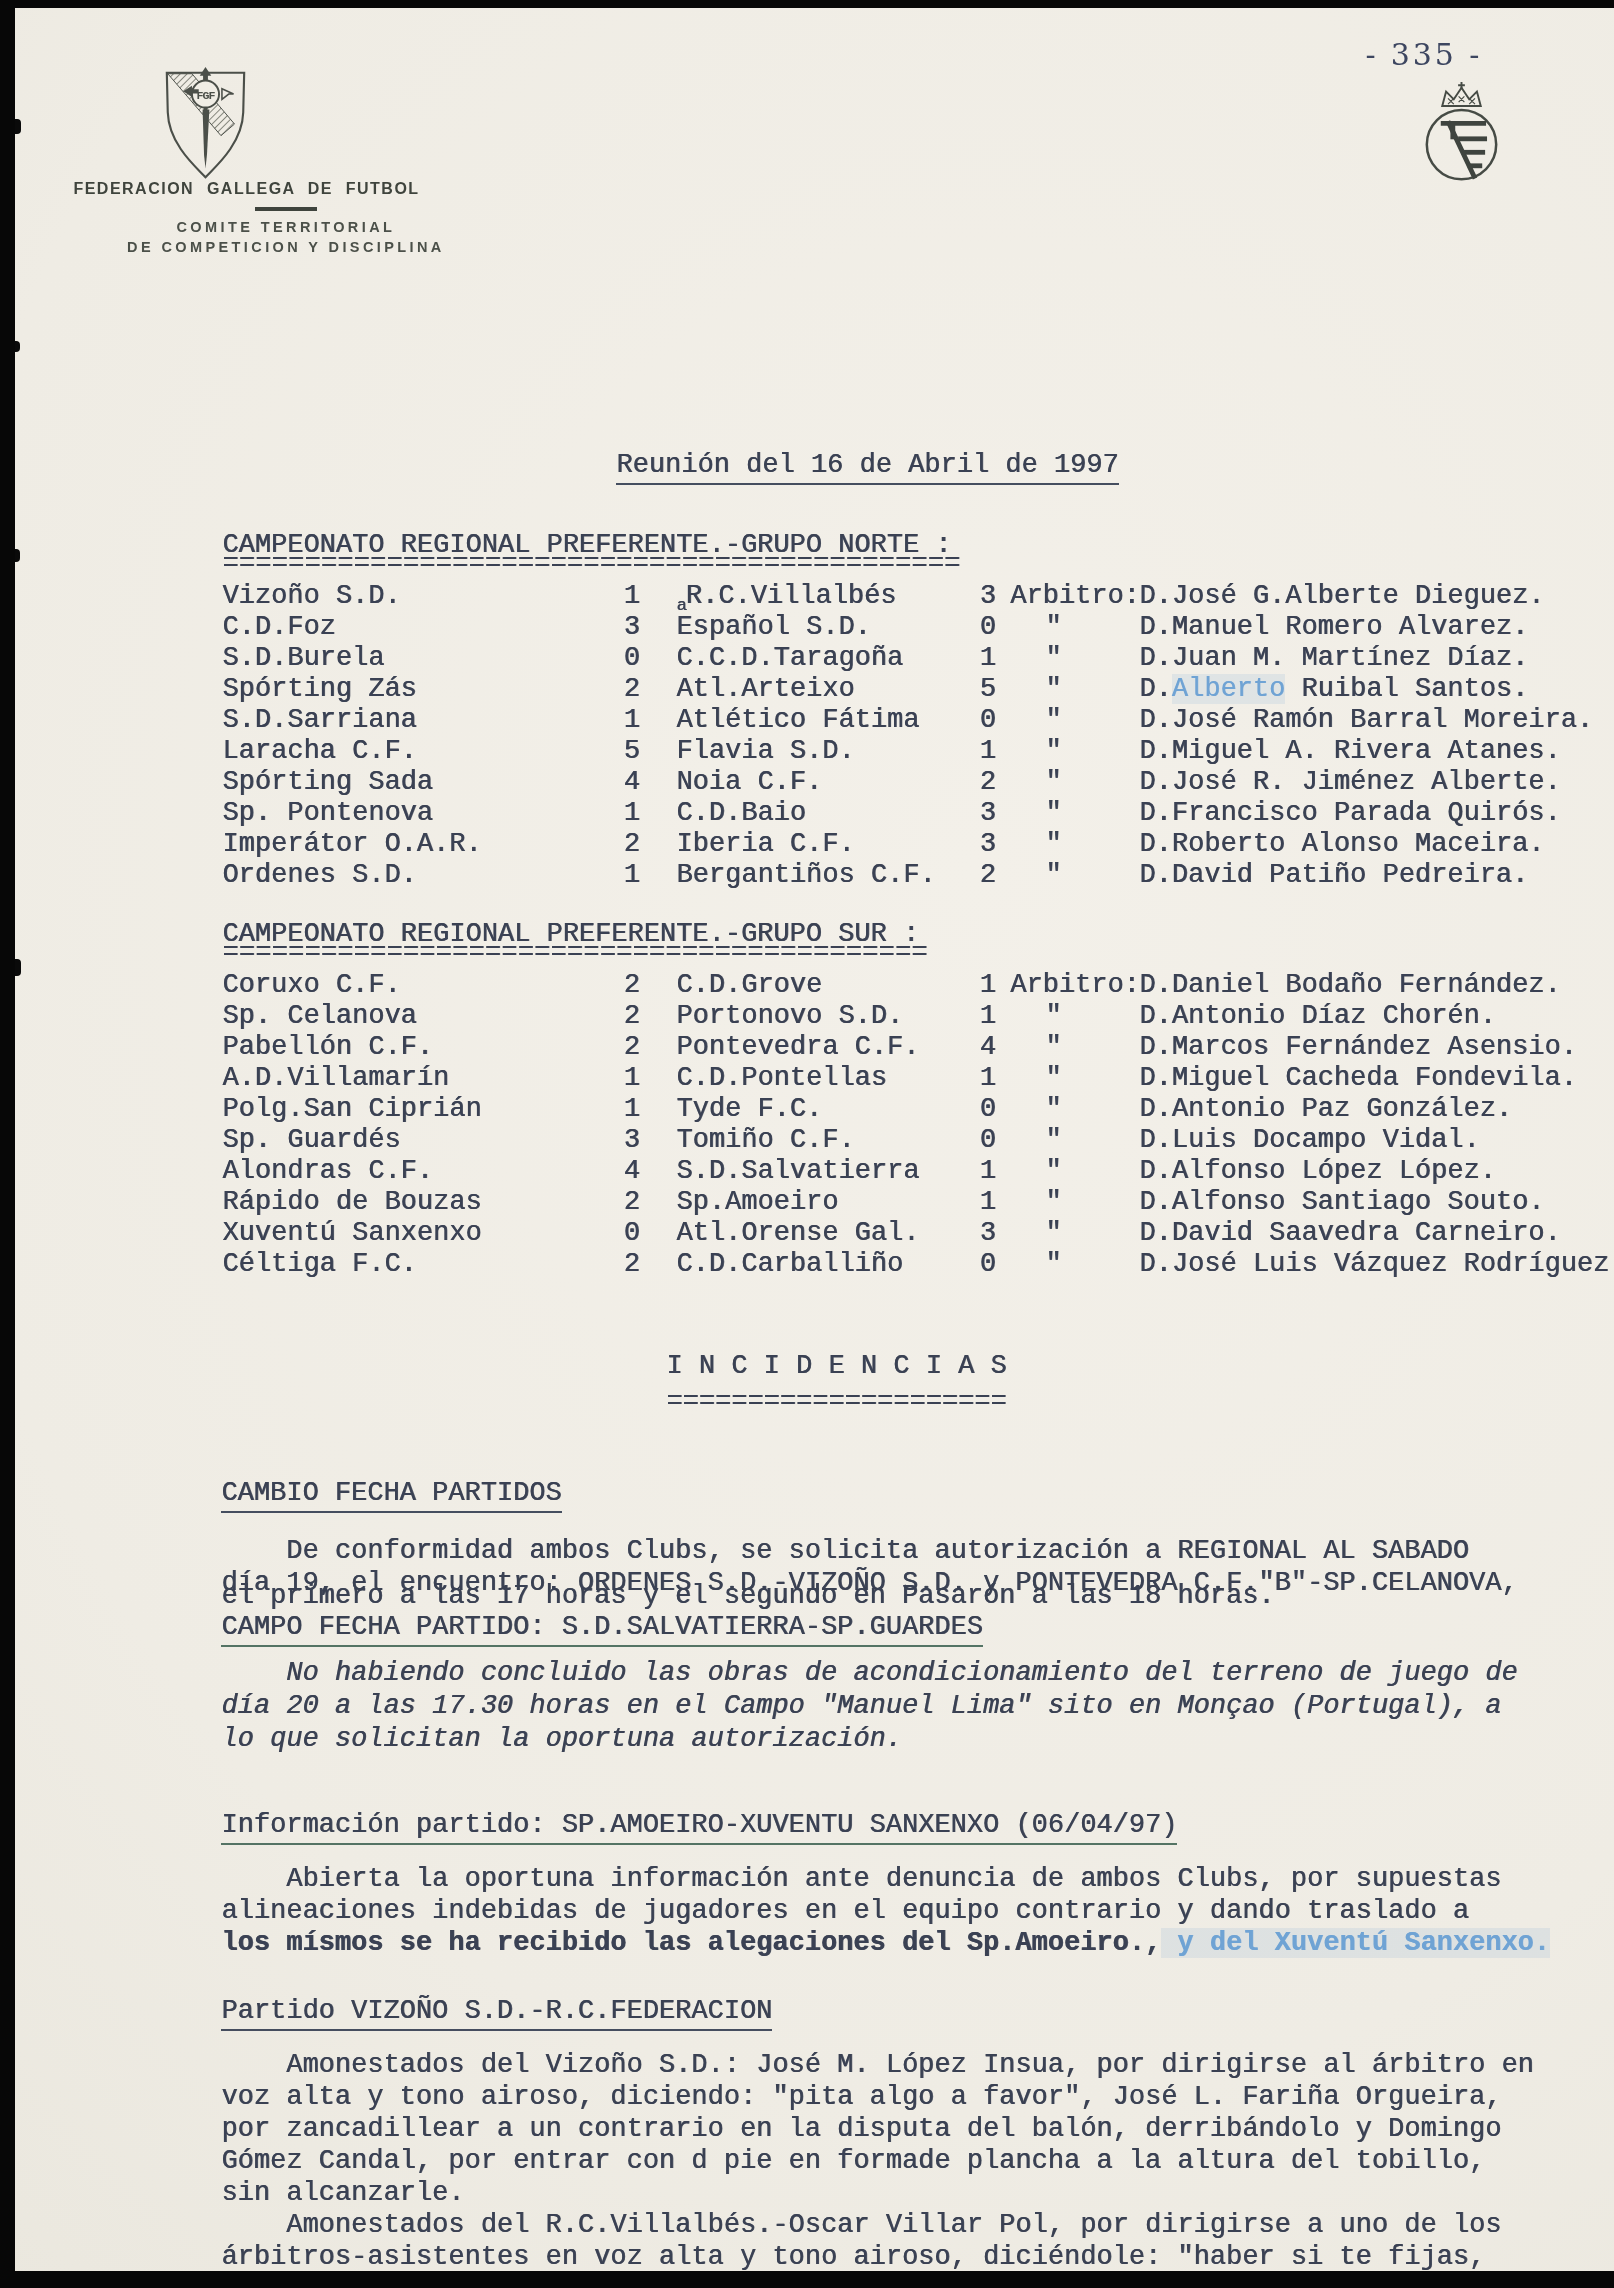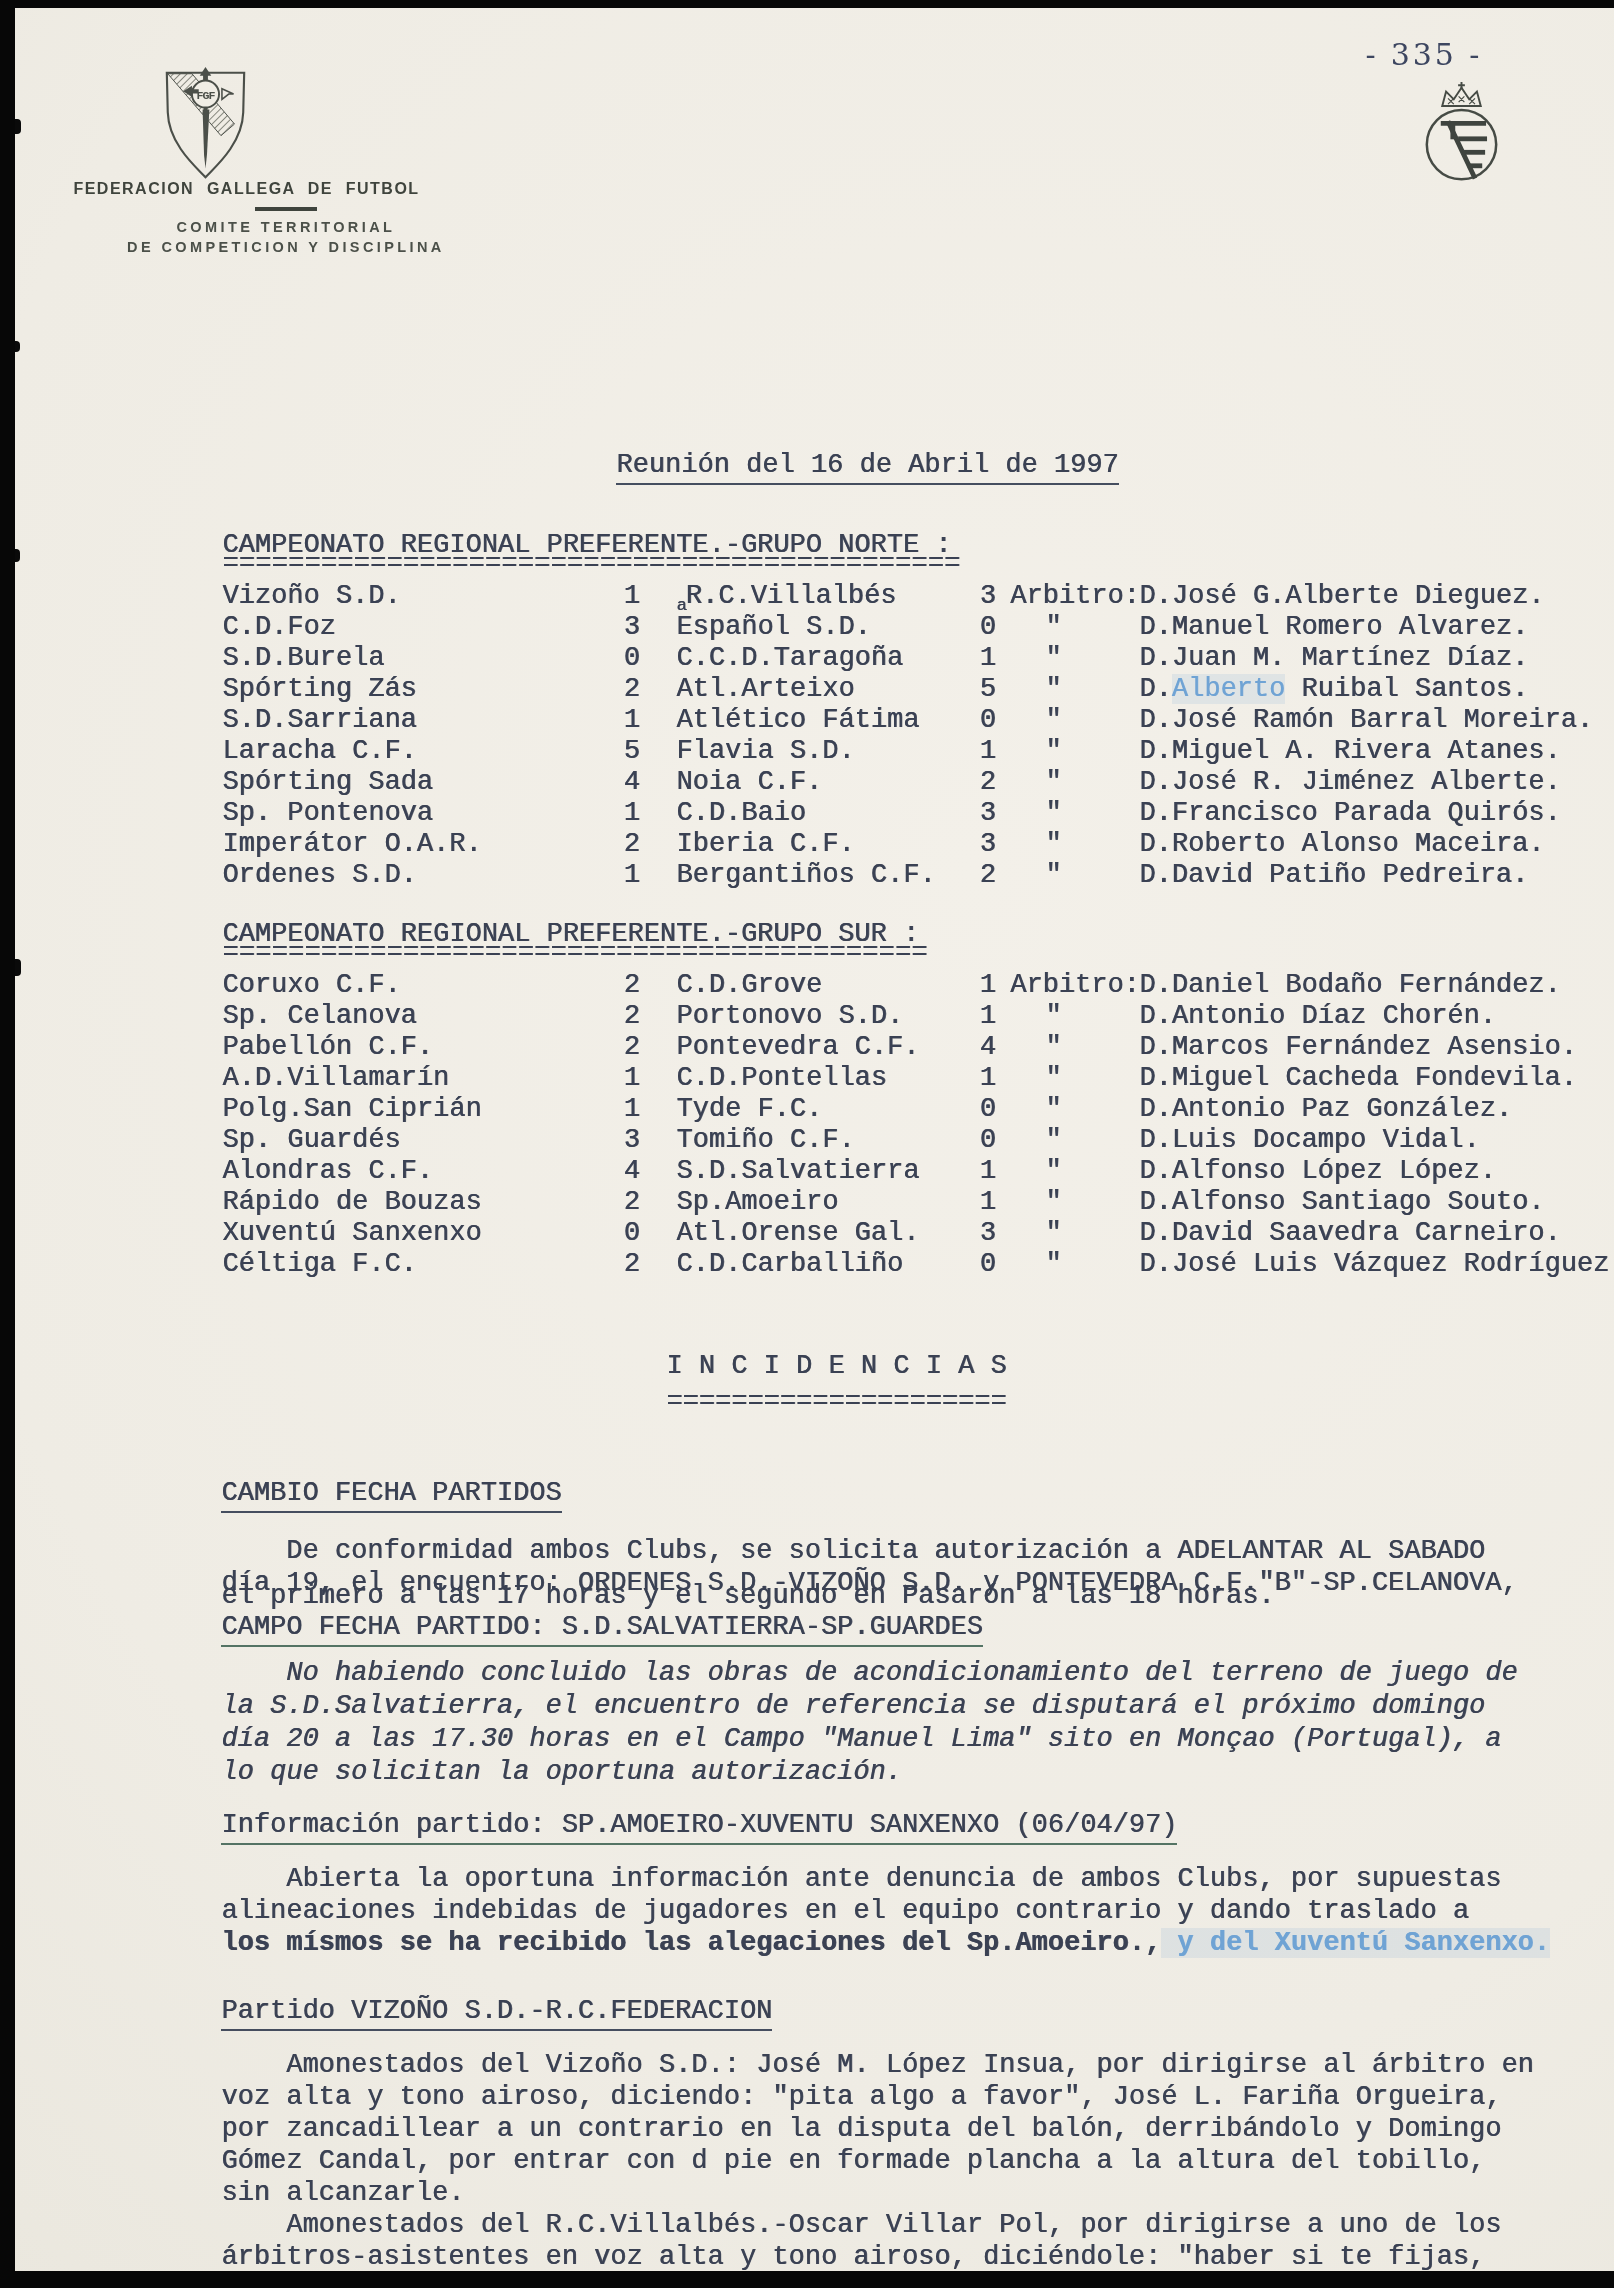--- a/index.html
+++ b/index.html
@@ -127,31 +127,30 @@
   </section>
 
   <div class="inc">
     <div class="inc-title tw">I N C I D E N C I A S</div>
     <div class="inc-rule tw">=====================</div>
   </div>
 
   <section class="txt cambio">
     <div class="theading tw u">CAMBIO FECHA PARTIDOS</div>
     <div class="lines">
-        <div class="tline tw">    De conformidad ambos Clubs, se solicita autorización a ADELANTAR AL SABADO</div>
+        <div class="tline tw">    De conformidad ambos Clubs, se solicita autorización a REGIONAL AL SABADO</div>
         <div class="tline tw">día 19, el encuentro: ORDENES S.D.-VIZOÑO S.D. y PONTEVEDRA C.F."B"-SP.CELANOVA,</div>
         <div class="tline tw up">el primero a las 17 horas y el segundo en Pasarón a las 18 horas.</div>
       </div>
   </section>
 
   <section class="txt campo">
     <div class="theading tw u green">CAMPO FECHA PARTIDO: S.D.SALVATIERRA-SP.GUARDES</div>
     <div class="lines">
         <div class="tline tw">    No habiendo concluido las obras de acondicionamiento del terreno de juego de</div>
-        <div class="tline tw">la S.D.Salvatierra, el encuentro de referencia se disputará el próximo domingo</div>
         <div class="tline tw">día 20 a las 17.30 horas en el Campo "Manuel Lima" sito en Monçao (Portugal), a</div>
         <div class="tline tw">lo que solicitan la oportuna autorización.</div>
       </div>
   </section>
 
   <section class="txt info">
     <div class="theading tw u green">Información partido: SP.AMOEIRO-XUVENTU SANXENXO (06/04/97)</div>
     <div class="lines">
         <div class="tline tw">    Abierta la oportuna información ante denuncia de ambos Clubs, por supuestas</div>
         <div class="tline tw">alineaciones indebidas de jugadores en el equipo contrario y dando traslado a</div>

